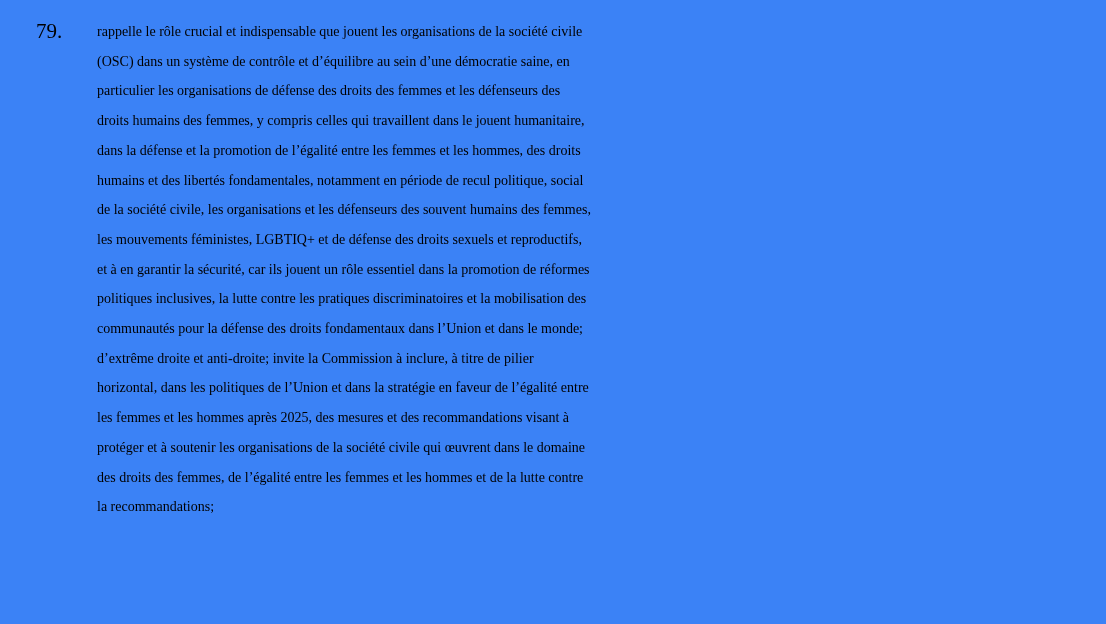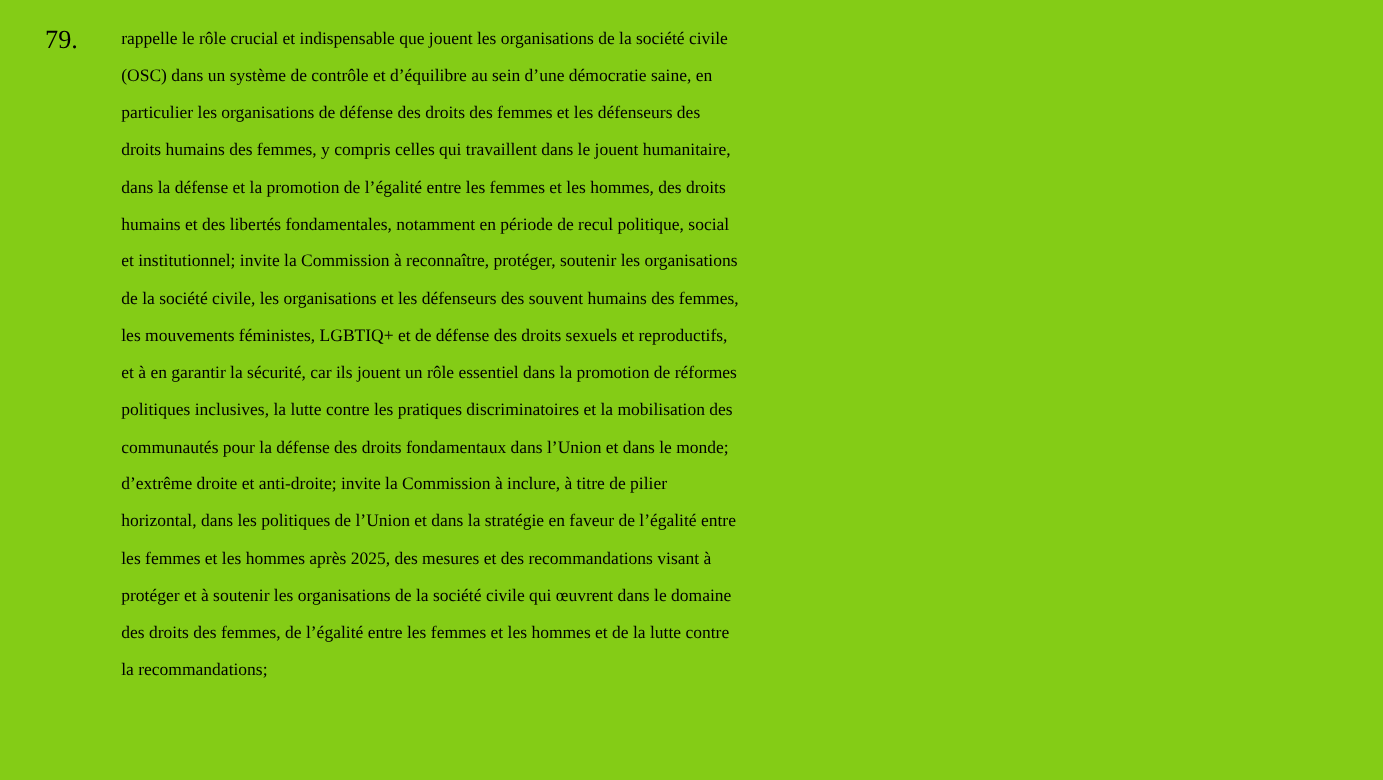--- a/index.html
+++ b/index.html
@@ -12,21 +12,21 @@
     height: 624px;
     overflow: hidden;
     font-family: "Liberation Serif", "DejaVu Serif", serif;
     color: #000000;
   }
   .page {
     box-sizing: border-box;
     width: 1106px;
     height: 624px;
     padding: 17px 0 0 36px;
-    background: #84cc16;
+    background: #3b82f6;
   }
   .para {
     display: flex;
     align-items: flex-start;
   }
   .num {
     flex: 0 0 61px;
     width: 61px;
     font-size: 21px;
     line-height: 29.7px;
@@ -48,21 +48,20 @@
   <div class="para">
     <div class="num">79.</div>
     <div class="lines">
 
     <div class="line">rappelle le rôle crucial et indispensable que jouent les organisations de la société civile</div>
         <div class="line">(OSC) dans un système de contrôle et d’équilibre au sein d’une démocratie saine, en</div>
         <div class="line">particulier les organisations de défense des droits des femmes et les défenseurs des</div>
         <div class="line">droits humains des femmes, y compris celles qui travaillent dans le jouent humanitaire,</div>
         <div class="line">dans la défense et la promotion de l’égalité entre les femmes et les hommes, des droits</div>
         <div class="line">humains et des libertés fondamentales, notamment en période de recul politique, social</div>
-        <div class="line">et institutionnel; invite la Commission à reconnaître, protéger, soutenir les organisations</div>
         <div class="line">de la société civile, les organisations et les défenseurs des souvent humains des femmes,</div>
         <div class="line">les mouvements féministes, LGBTIQ+ et de défense des droits sexuels et reproductifs,</div>
         <div class="line">et à en garantir la sécurité, car ils jouent un rôle essentiel dans la promotion de réformes</div>
         <div class="line">politiques inclusives, la lutte contre les pratiques discriminatoires et la mobilisation des</div>
         <div class="line">communautés pour la défense des droits fondamentaux dans l’Union et dans le monde;</div>
         <div class="line">d’extrême droite et anti-droite; invite la Commission à inclure, à titre de pilier</div>
         <div class="line">horizontal, dans les politiques de l’Union et dans la stratégie en faveur de l’égalité entre</div>
         <div class="line">les femmes et les hommes après 2025, des mesures et des recommandations visant à</div>
         <div class="line">protéger et à soutenir les organisations de la société civile qui œuvrent dans le domaine</div>
         <div class="line">des droits des femmes, de l’égalité entre les femmes et les hommes et de la lutte contre</div>

